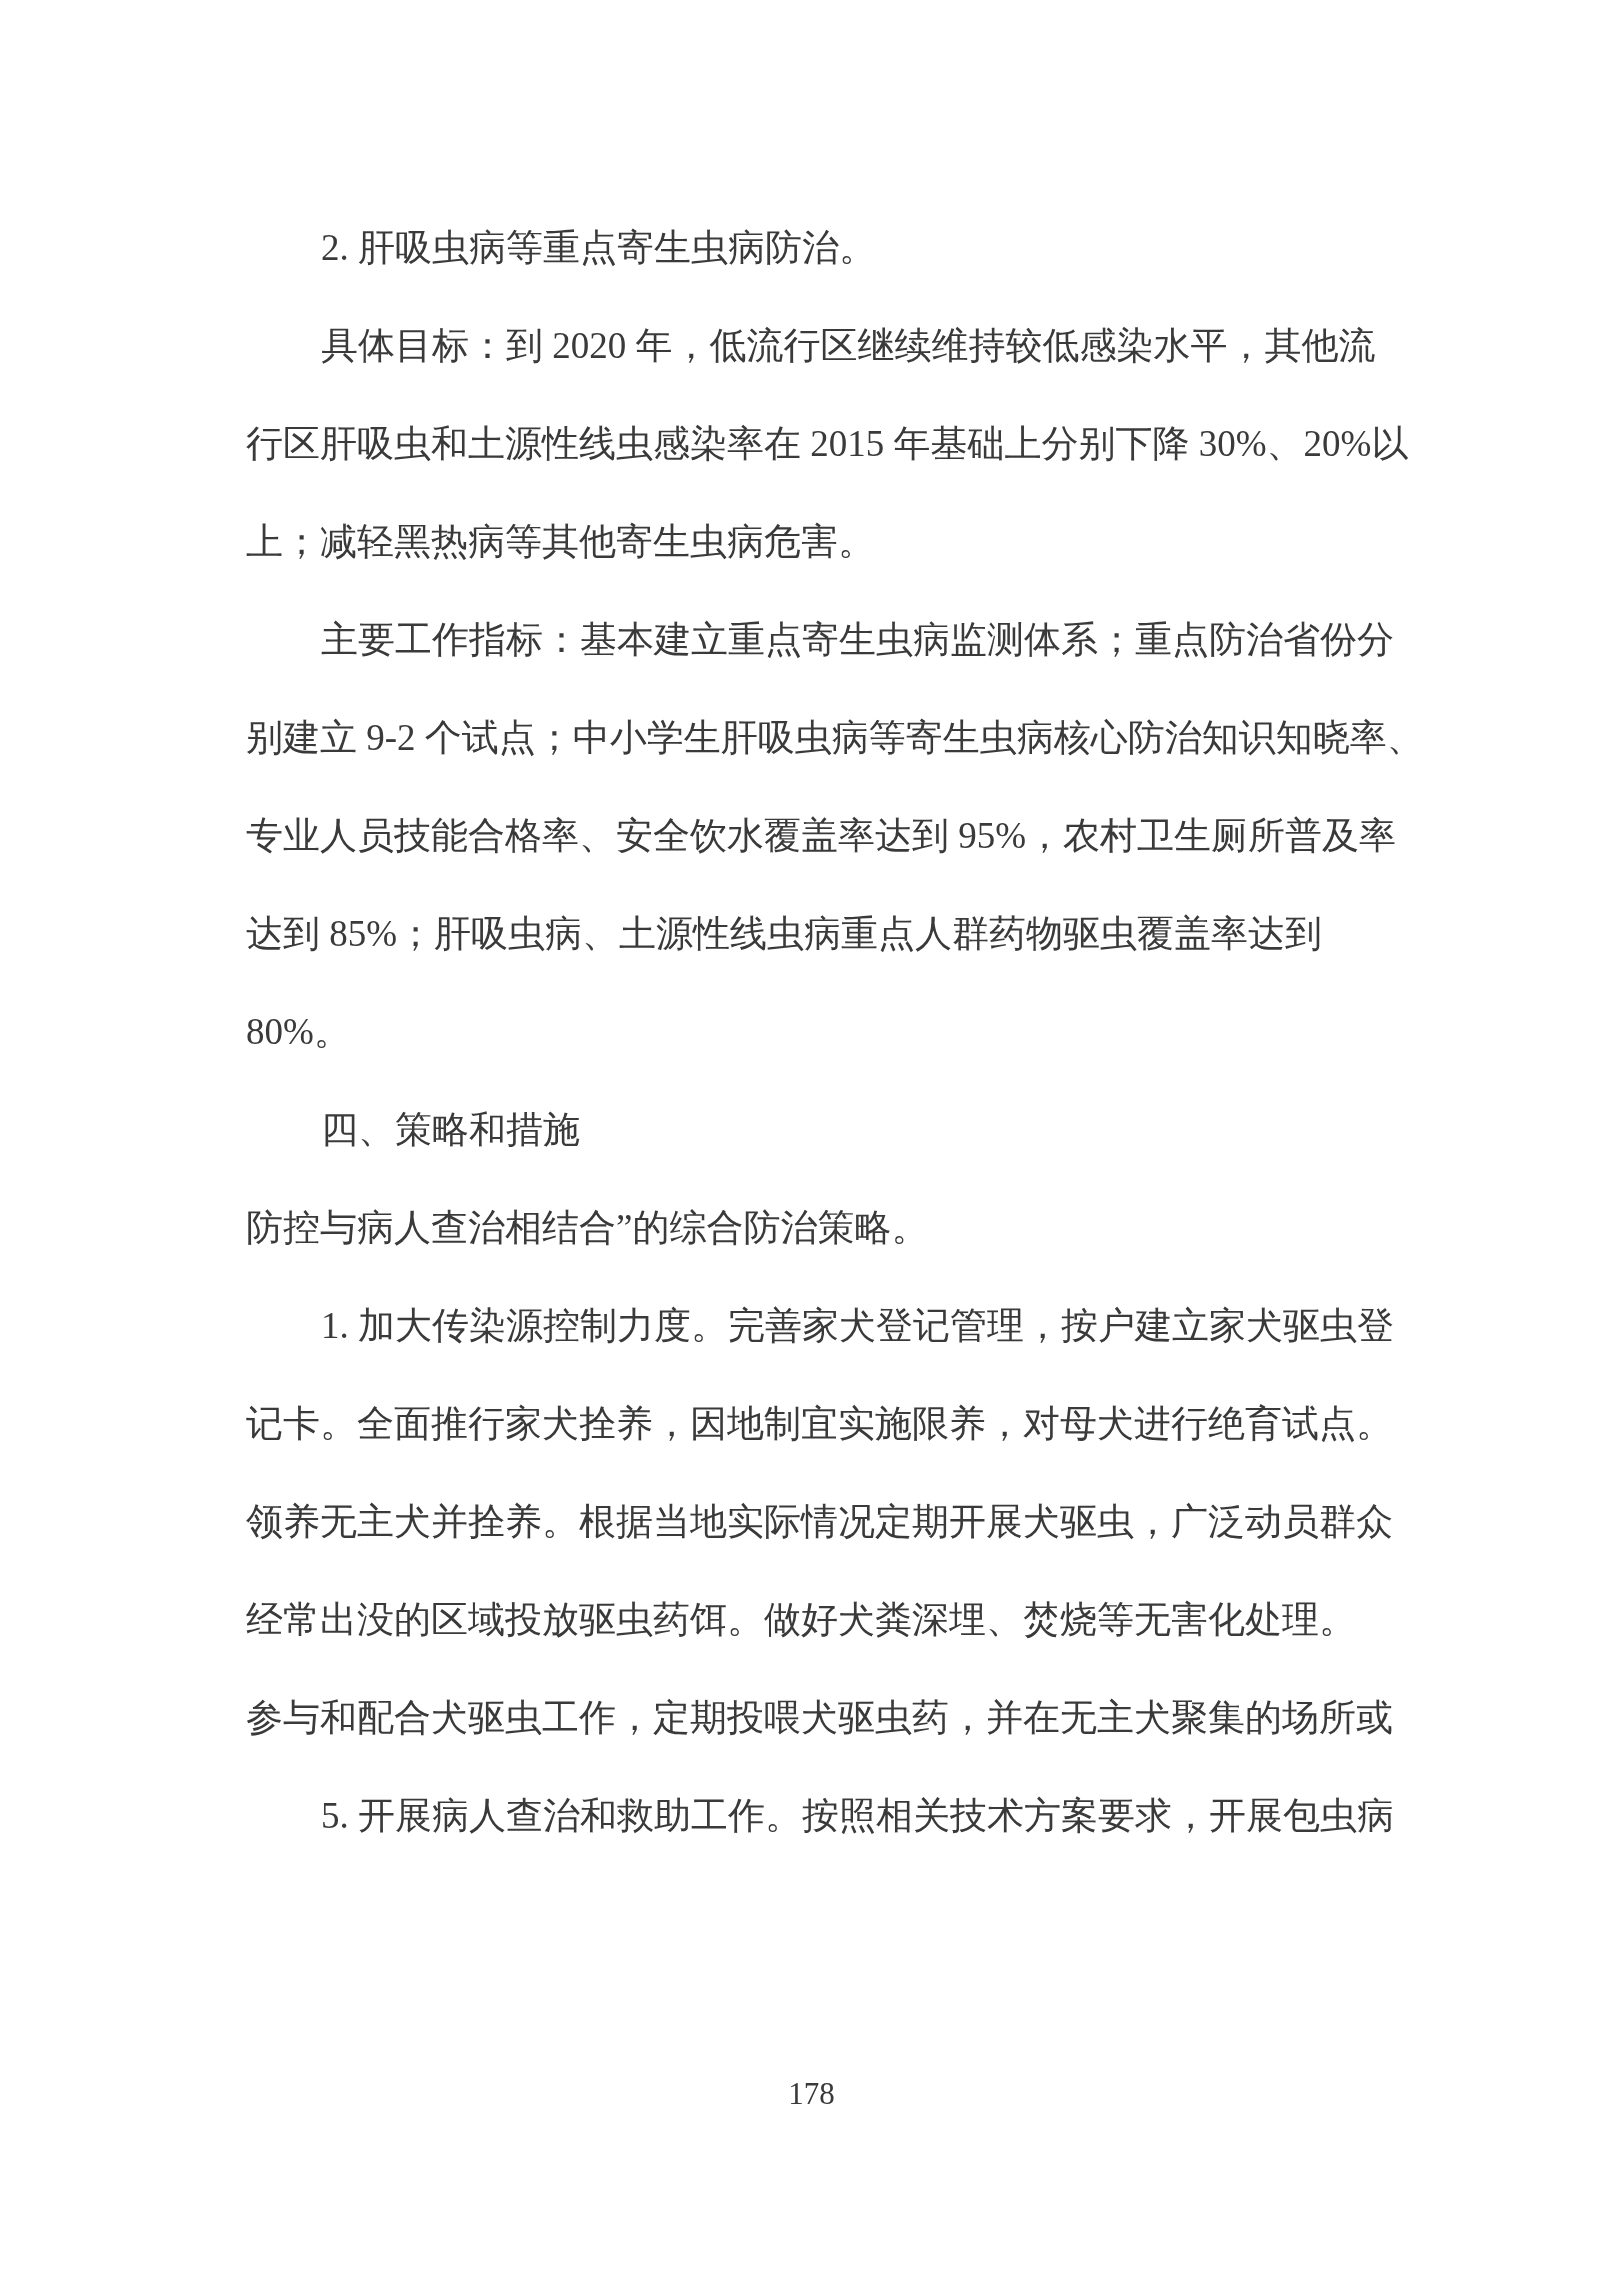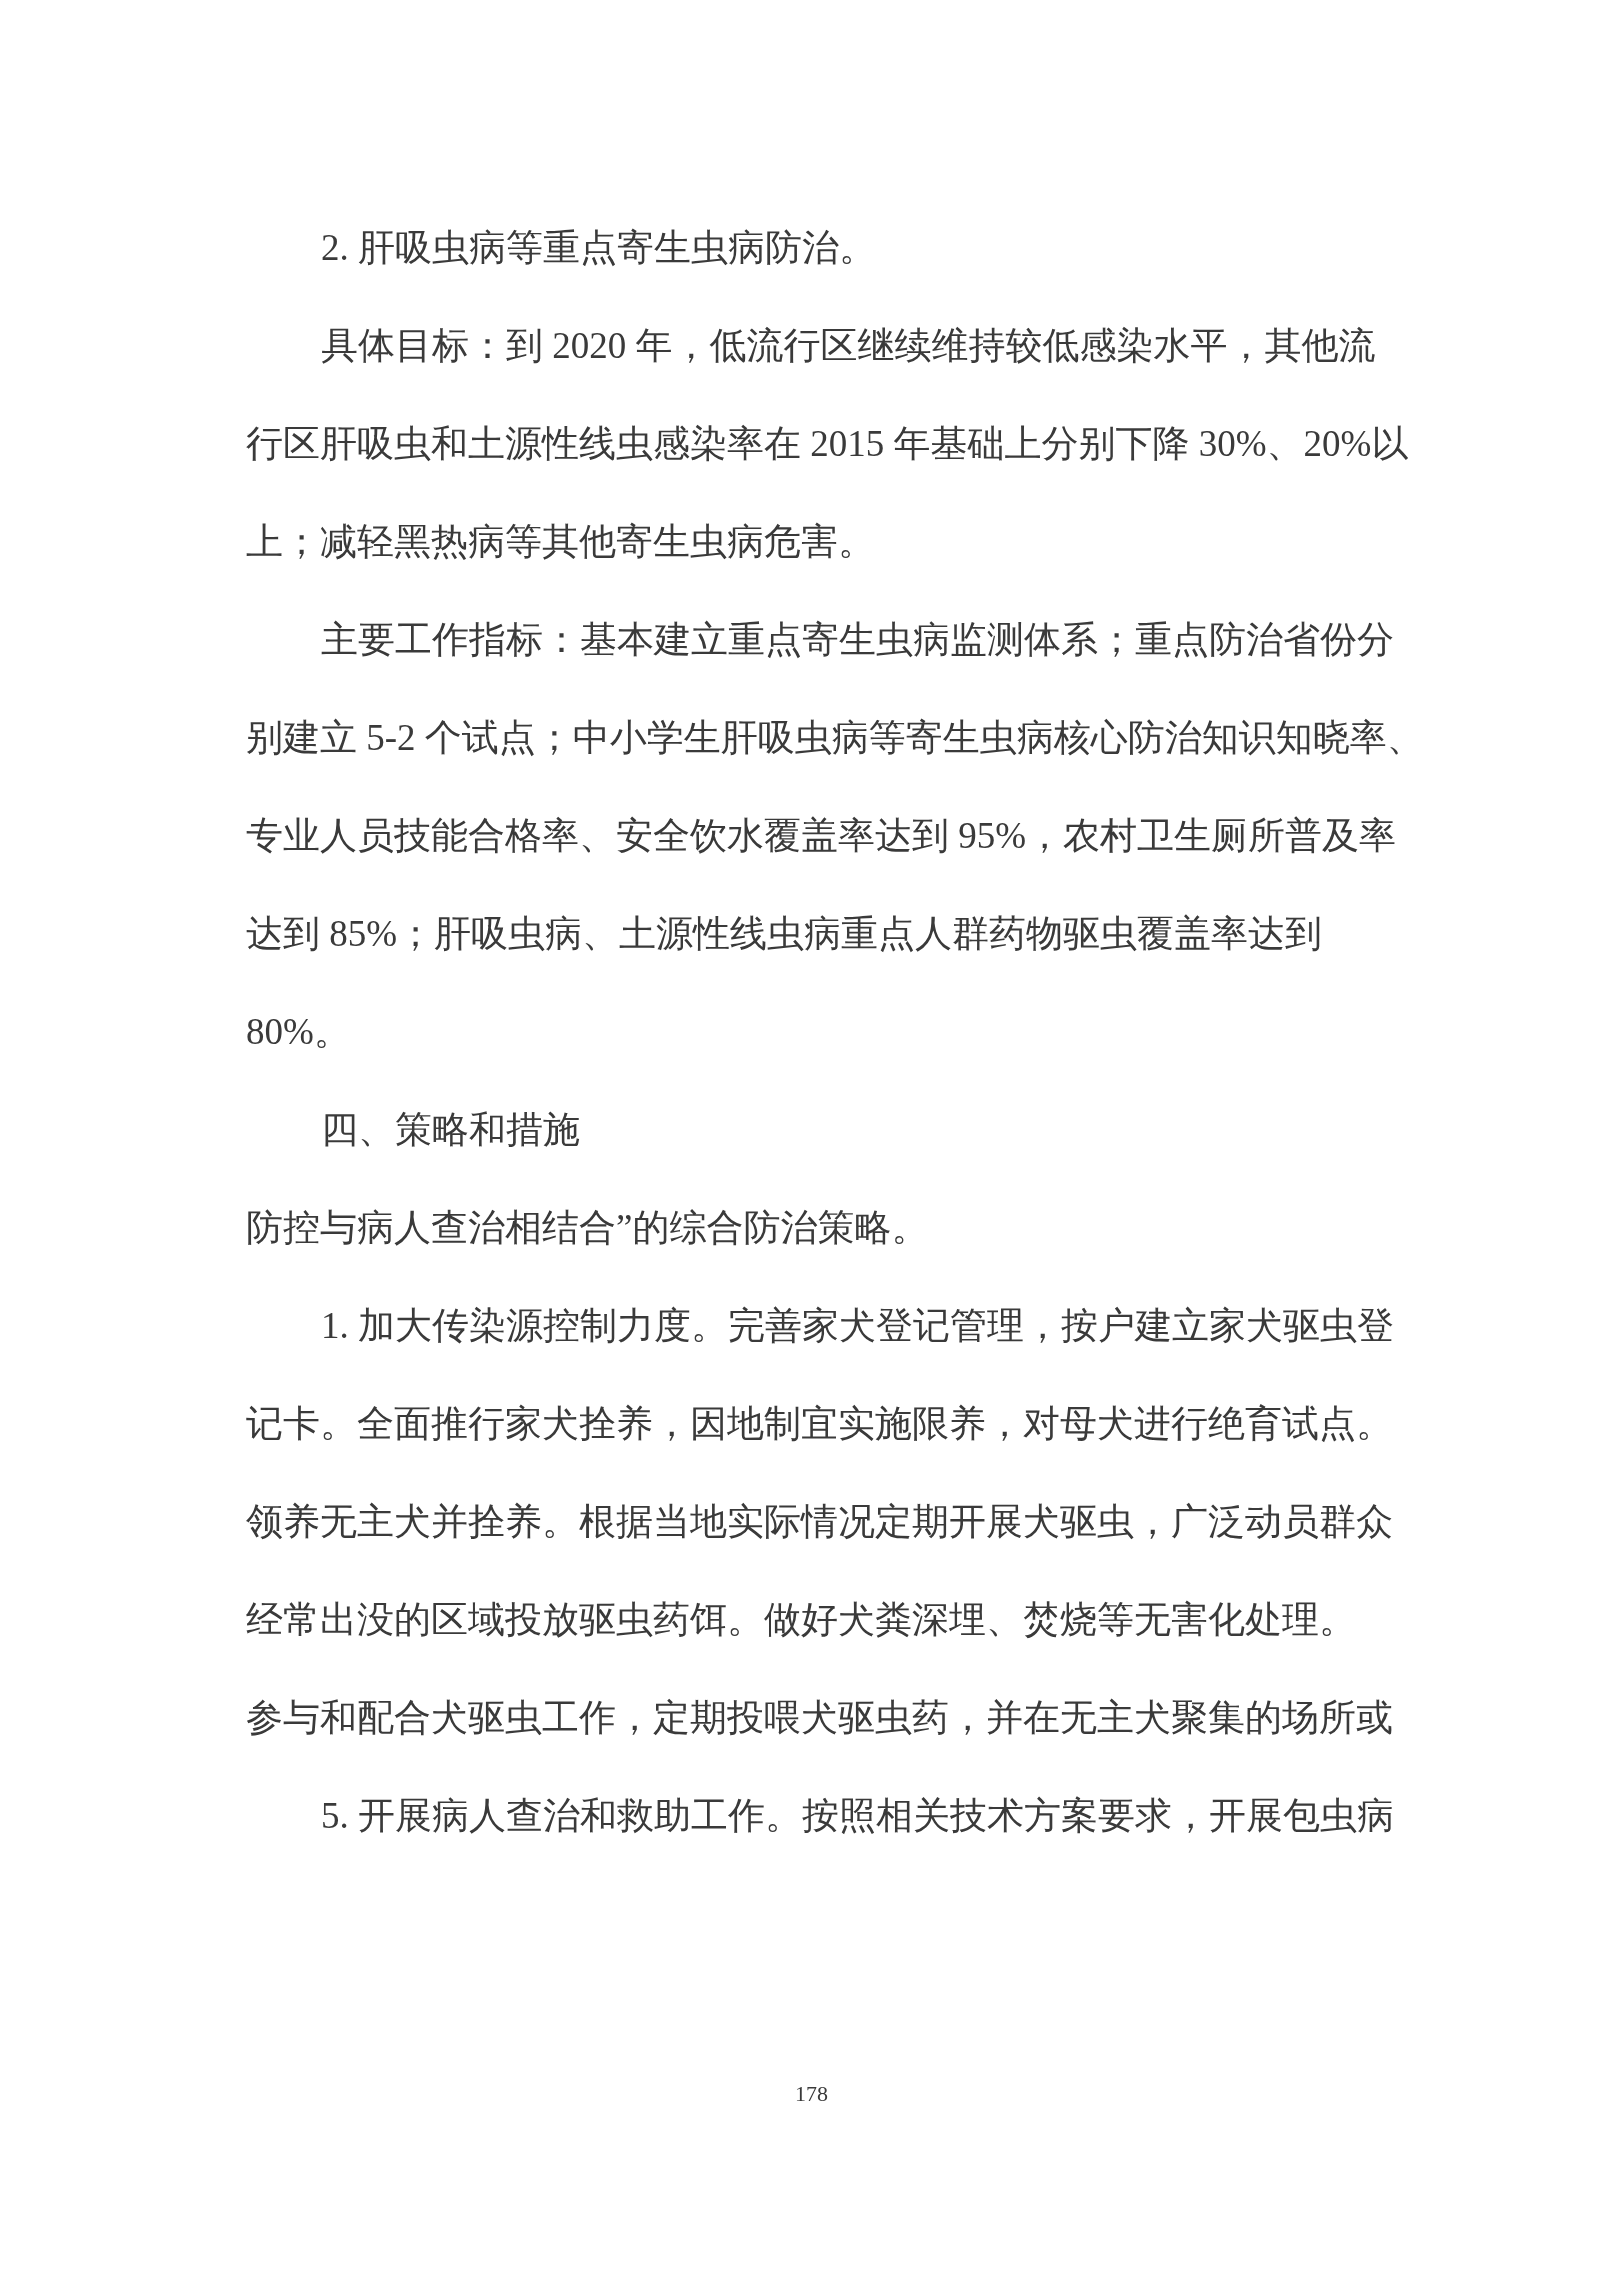--- a/index.html
+++ b/index.html
@@ -32,35 +32,35 @@
   .indent {
     padding-left: 75px;
   }
   .page-number {
     position: absolute;
     left: 0;
     top: 2074px;
     width: 1623px;
     text-align: center;
     color: #3a3a3a;
-    font-size: 22px;
+    font-size: 31px;
     line-height: 39px;
   }
 </style>
 </head>
 <body>
 
 <div class="page">
   <div class="body-text">
     <div class="line indent">2. 肝吸虫病等重点寄生虫病防治。</div>
     <div class="line indent">具体目标：到 2020 年，低流行区继续维持较低感染水平，其他流</div>
     <div class="line">行区肝吸虫和土源性线虫感染率在 2015 年基础上分别下降 30%、20%以</div>
     <div class="line">上；减轻黑热病等其他寄生虫病危害。</div>
     <div class="line indent">主要工作指标：基本建立重点寄生虫病监测体系；重点防治省份分</div>
-    <div class="line">别建立 5-2 个试点；中小学生肝吸虫病等寄生虫病核心防治知识知晓率、</div>
+    <div class="line">别建立 9-2 个试点；中小学生肝吸虫病等寄生虫病核心防治知识知晓率、</div>
     <div class="line">专业人员技能合格率、安全饮水覆盖率达到 95%，农村卫生厕所普及率</div>
     <div class="line">达到 85%；肝吸虫病、土源性线虫病重点人群药物驱虫覆盖率达到</div>
     <div class="line">80%。</div>
     <div class="line indent">四、策略和措施</div>
     <div class="line">防控与病人查治相结合”的综合防治策略。</div>
     <div class="line indent">1. 加大传染源控制力度。完善家犬登记管理，按户建立家犬驱虫登</div>
     <div class="line">记卡。全面推行家犬拴养，因地制宜实施限养，对母犬进行绝育试点。</div>
     <div class="line">领养无主犬并拴养。根据当地实际情况定期开展犬驱虫，广泛动员群众</div>
     <div class="line">经常出没的区域投放驱虫药饵。做好犬粪深埋、焚烧等无害化处理。</div>
     <div class="line">参与和配合犬驱虫工作，定期投喂犬驱虫药，并在无主犬聚集的场所或</div>

